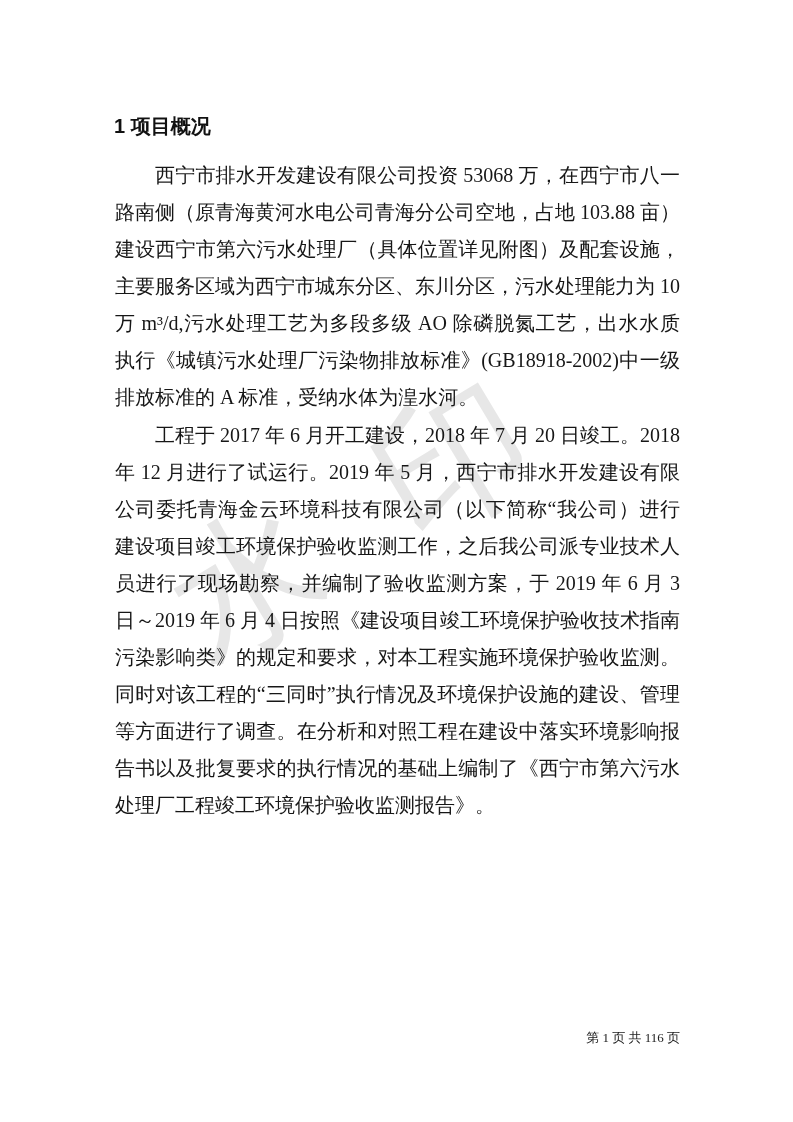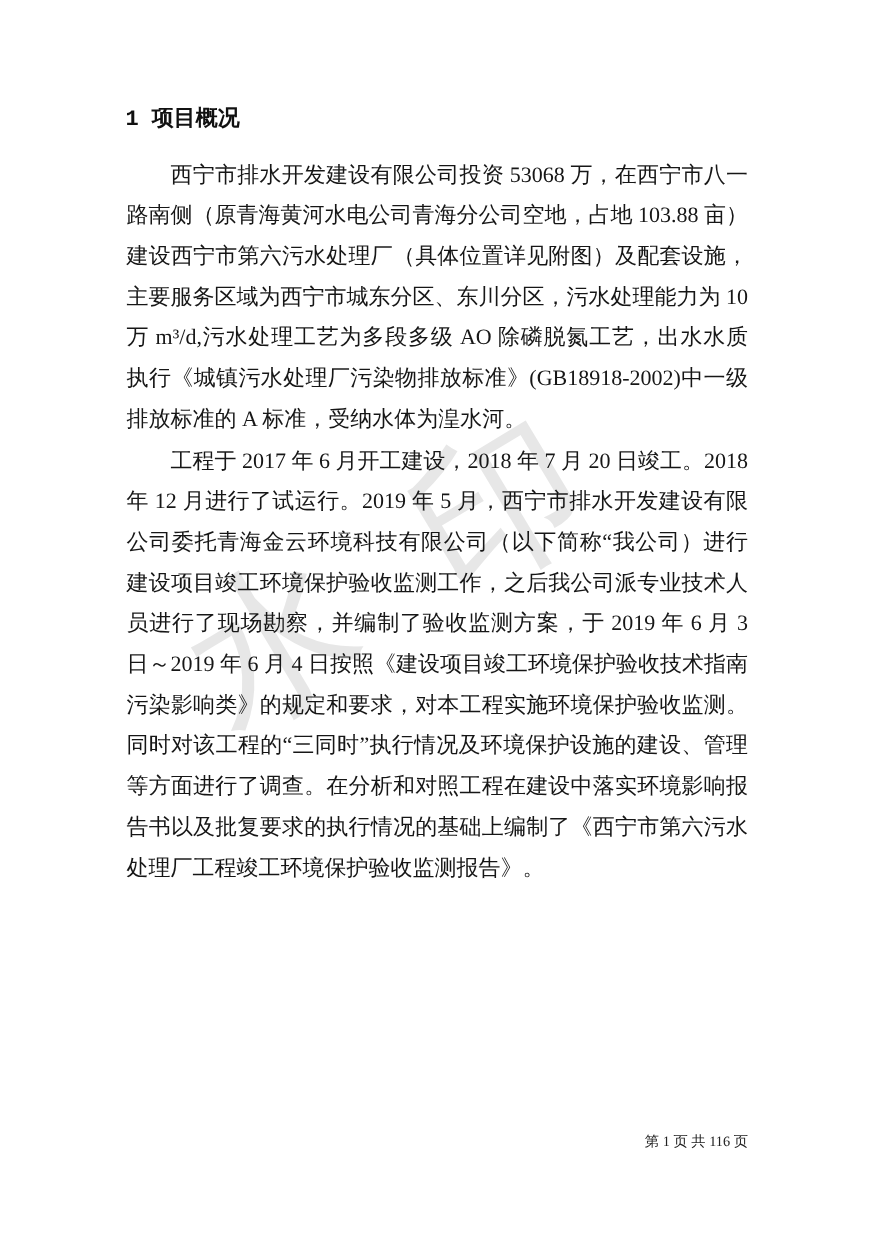--- a/index.html
+++ b/index.html
@@ -38,25 +38,25 @@
     pointer-events: none;
   }
   .content {
     position: absolute;
     left: 114px;
     top: 96px;
     width: 567px;
     z-index: 1;
   }
   .heading {
-    font-family: Liberation Mono, monospace;
+    font-family: Liberation Sans, sans-serif;
     font-weight: bold;
     font-size: 20px;
     line-height: 28px;
-    margin: 0 0 17px 0;
+    margin: 16px 0 17px 0;
     color: #111111;
   }
   .para {
     font-size: 20px;
     line-height: 37px;
     text-align: justify;
     text-indent: 2em;
     margin: 1px;
     word-break: break-all;
   }

